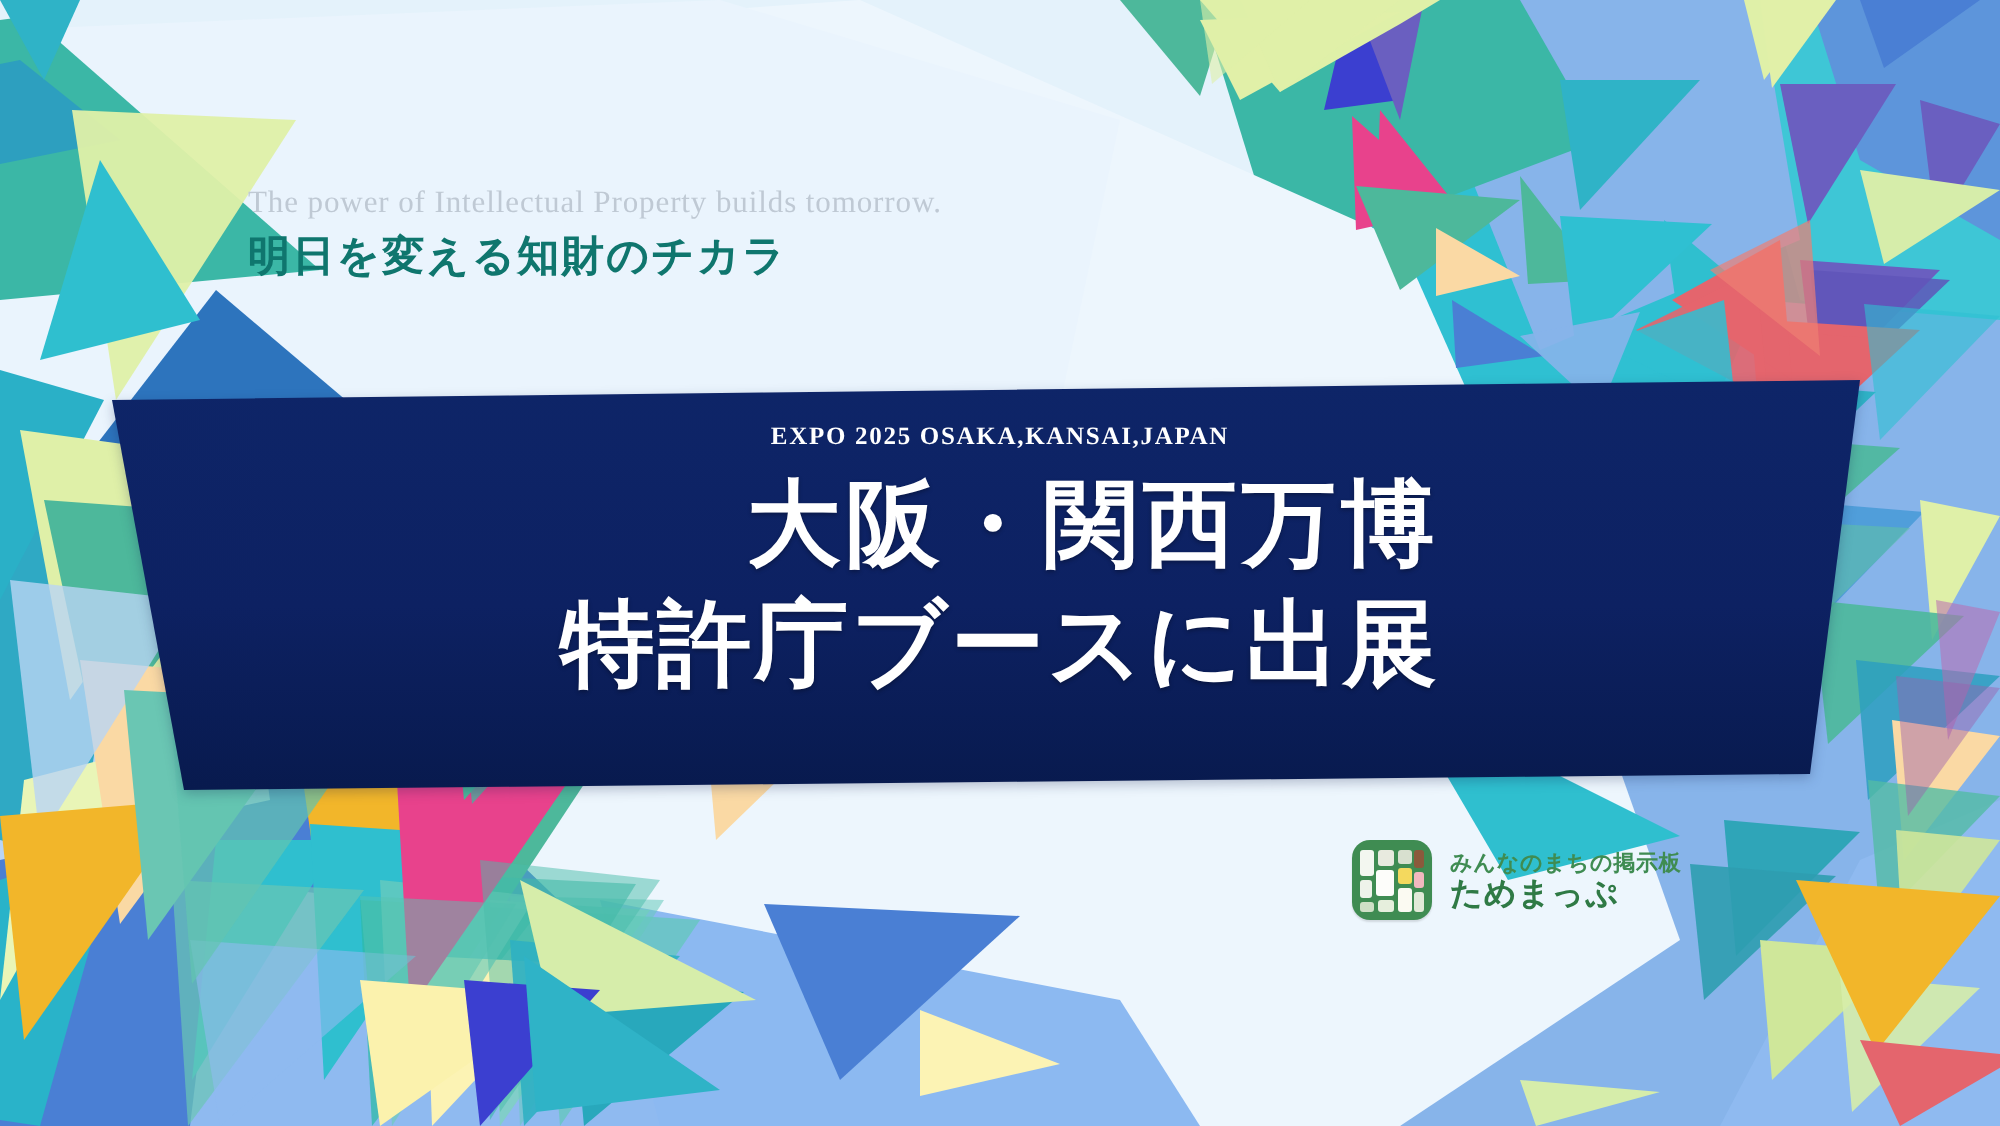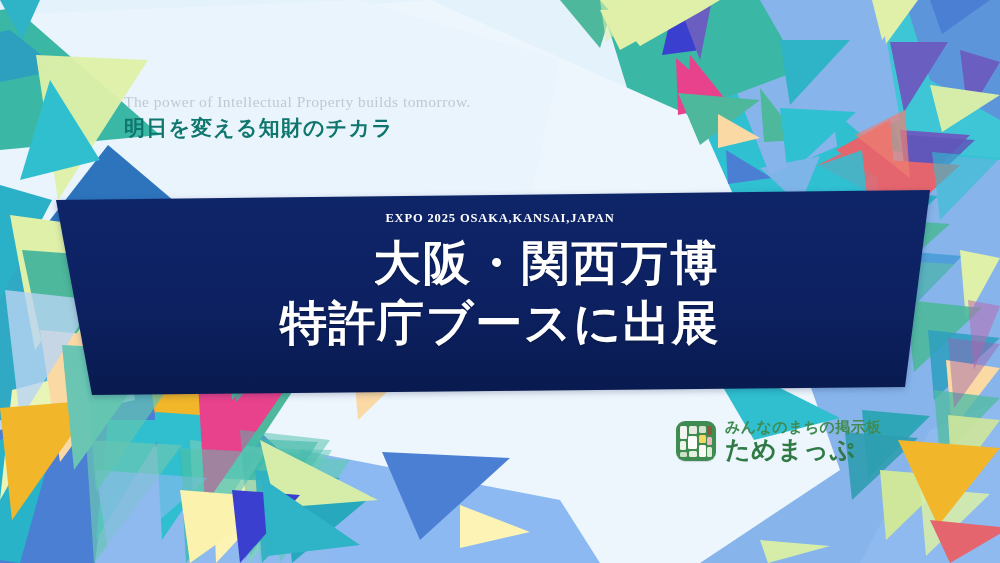--- a/index.html
+++ b/index.html
@@ -62,26 +62,26 @@
   }
   .logo-mark{
     width:40px; height:40px; border-radius:9px;
     background:#3f8c52; position:relative; flex:0 0 auto;
     box-shadow:0 1px 1px rgba(0,0,0,.12);
   }
   .logo-mark .tile{ position:absolute; border-radius:1.5px; }
   .logo-text{ display:flex; flex-direction:column; line-height:1; }
   .logo-sub{
     font-family:"DejaVu Sans", sans-serif;
-    font-size:15px; font-weight:700; color:#3f8c52;
+    font-size:11px; font-weight:700; color:#3f8c52;
     letter-spacing:.4px; white-space:nowrap; margin-bottom:2px;
   }
   .logo-name{
     font-family:"DejaVu Sans", sans-serif;
-    font-size:25px; font-weight:700; color:#2f7a45;
+    font-size:16px; font-weight:700; color:#2f7a45;
     letter-spacing:.5px; white-space:nowrap;
   }
 </style>
 </head>
 <body>
 
 <div id="stage">
 
   <svg id="bg-svg" viewBox="0 0 1000 563" preserveAspectRatio="none">
 

